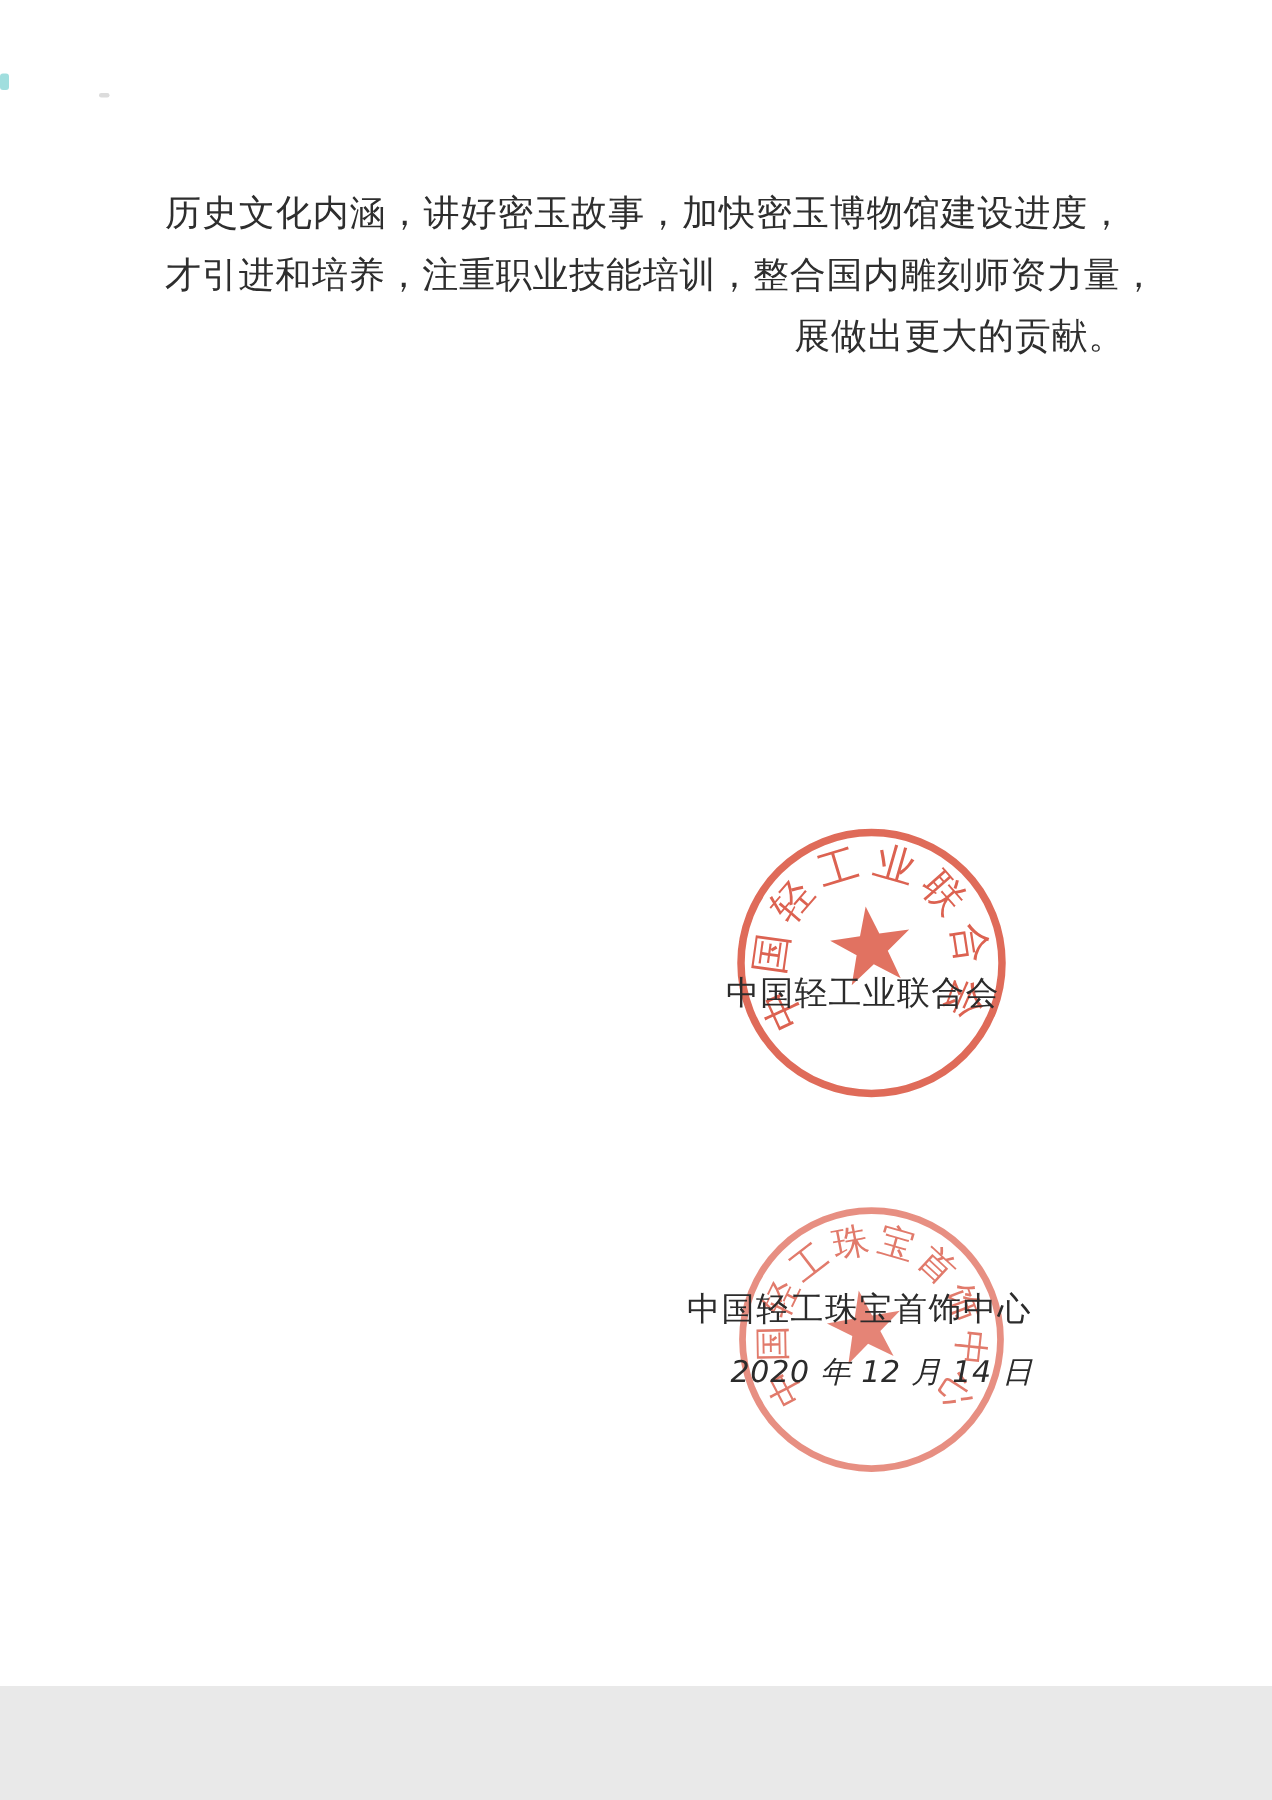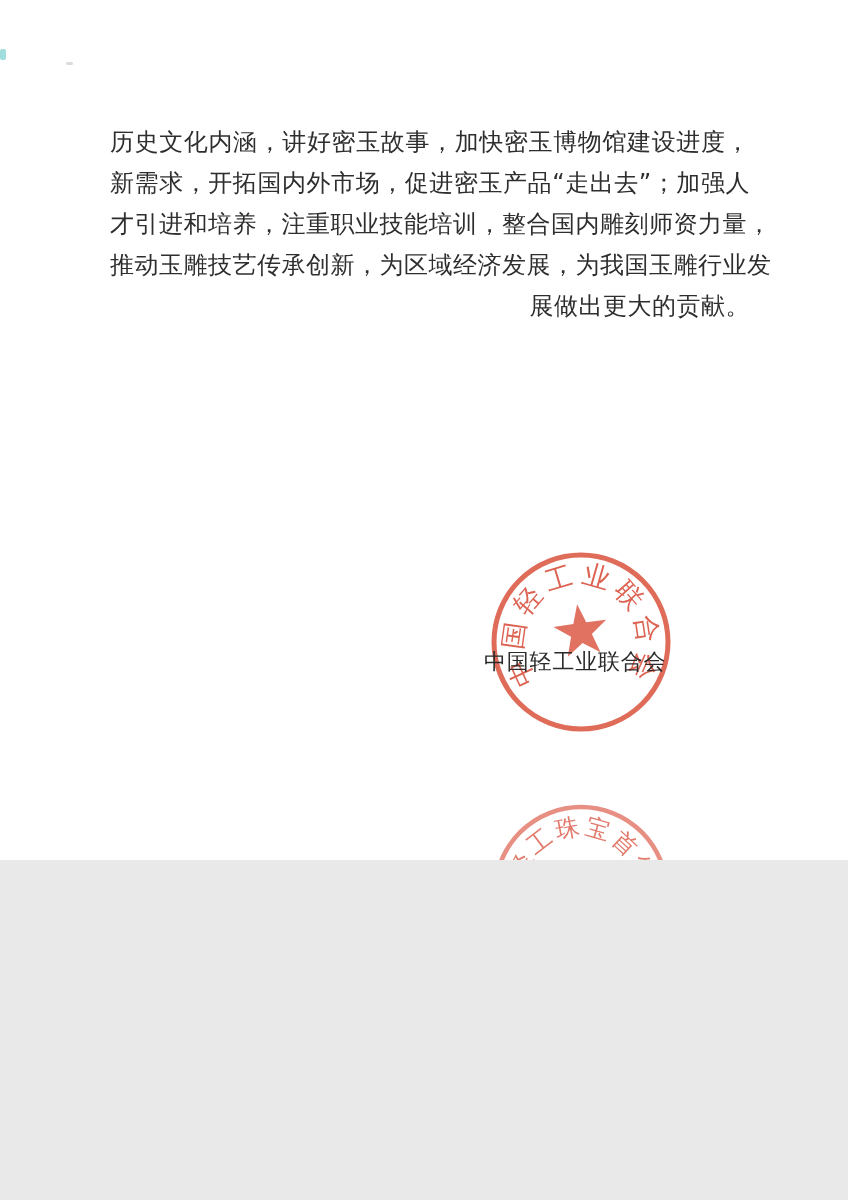--- a/index.html
+++ b/index.html
@@ -1,18 +1,18 @@
 <!DOCTYPE html>
 <html><head>
 <meta charset="utf-8">
 <style>
   html,body{margin:0;padding:0;background:#e9e9e9;}
   .page{
     position:relative;
-    width:848px;height:860px;
+    width:848px;height:1124px;
     background:#ffffff;
     overflow:hidden;
     font-family:"DejaVu Sans", sans-serif;
     color:#2b2b2b;
   }
   
   .body-text{
     position:absolute;
     left:110px;top:122px;width:640px;
     font-size:24px;
@@ -60,23 +60,21 @@
   .a-b5{left:527px;top:1191px;width:18px;height:3px;background:#d6d6d6;}
   .a-b6{left:96px;top:1192px;width:10px;height:2px;background:#e0e0e0;}
 </style>
 </head>
 <body>
 
 <div class="page">
 
   <div class="body-text">
     <div class="jline">历史文化内涵，讲好密玉故事，加快密玉博物馆建设进度，</div>
-    <div class="jline">新需求，开拓国内外市场，促进密玉产品“走出去”；加强人</div>
     <div class="jline">才引进和培养，注重职业技能培训，整合国内雕刻师资力量，</div>
-    <div class="jline">推动玉雕技艺传承创新，为区域经济发展，为我国玉雕行业发</div>
     <div class="lastline">展做出更大的贡献。</div>
   </div>
 
   <svg class="stamp stamp1" width="214" height="214" viewBox="0 0 214 214">
     <circle cx="107" cy="107" r="87" fill="none" stroke="#d84a35" stroke-width="5" opacity="0.82"></circle>
     <defs>
       <path id="arc1" d="M 66 148 A 58 58 0 1 1 148 148" fill="none"></path>
     </defs>
     <text font-size="27" fill="#d64733" opacity="0.85" letter-spacing="6" font-family="DejaVu Sans, sans-serif">
       <textPath href="#arc1" startOffset="4">中国轻工业联合会</textPath>

